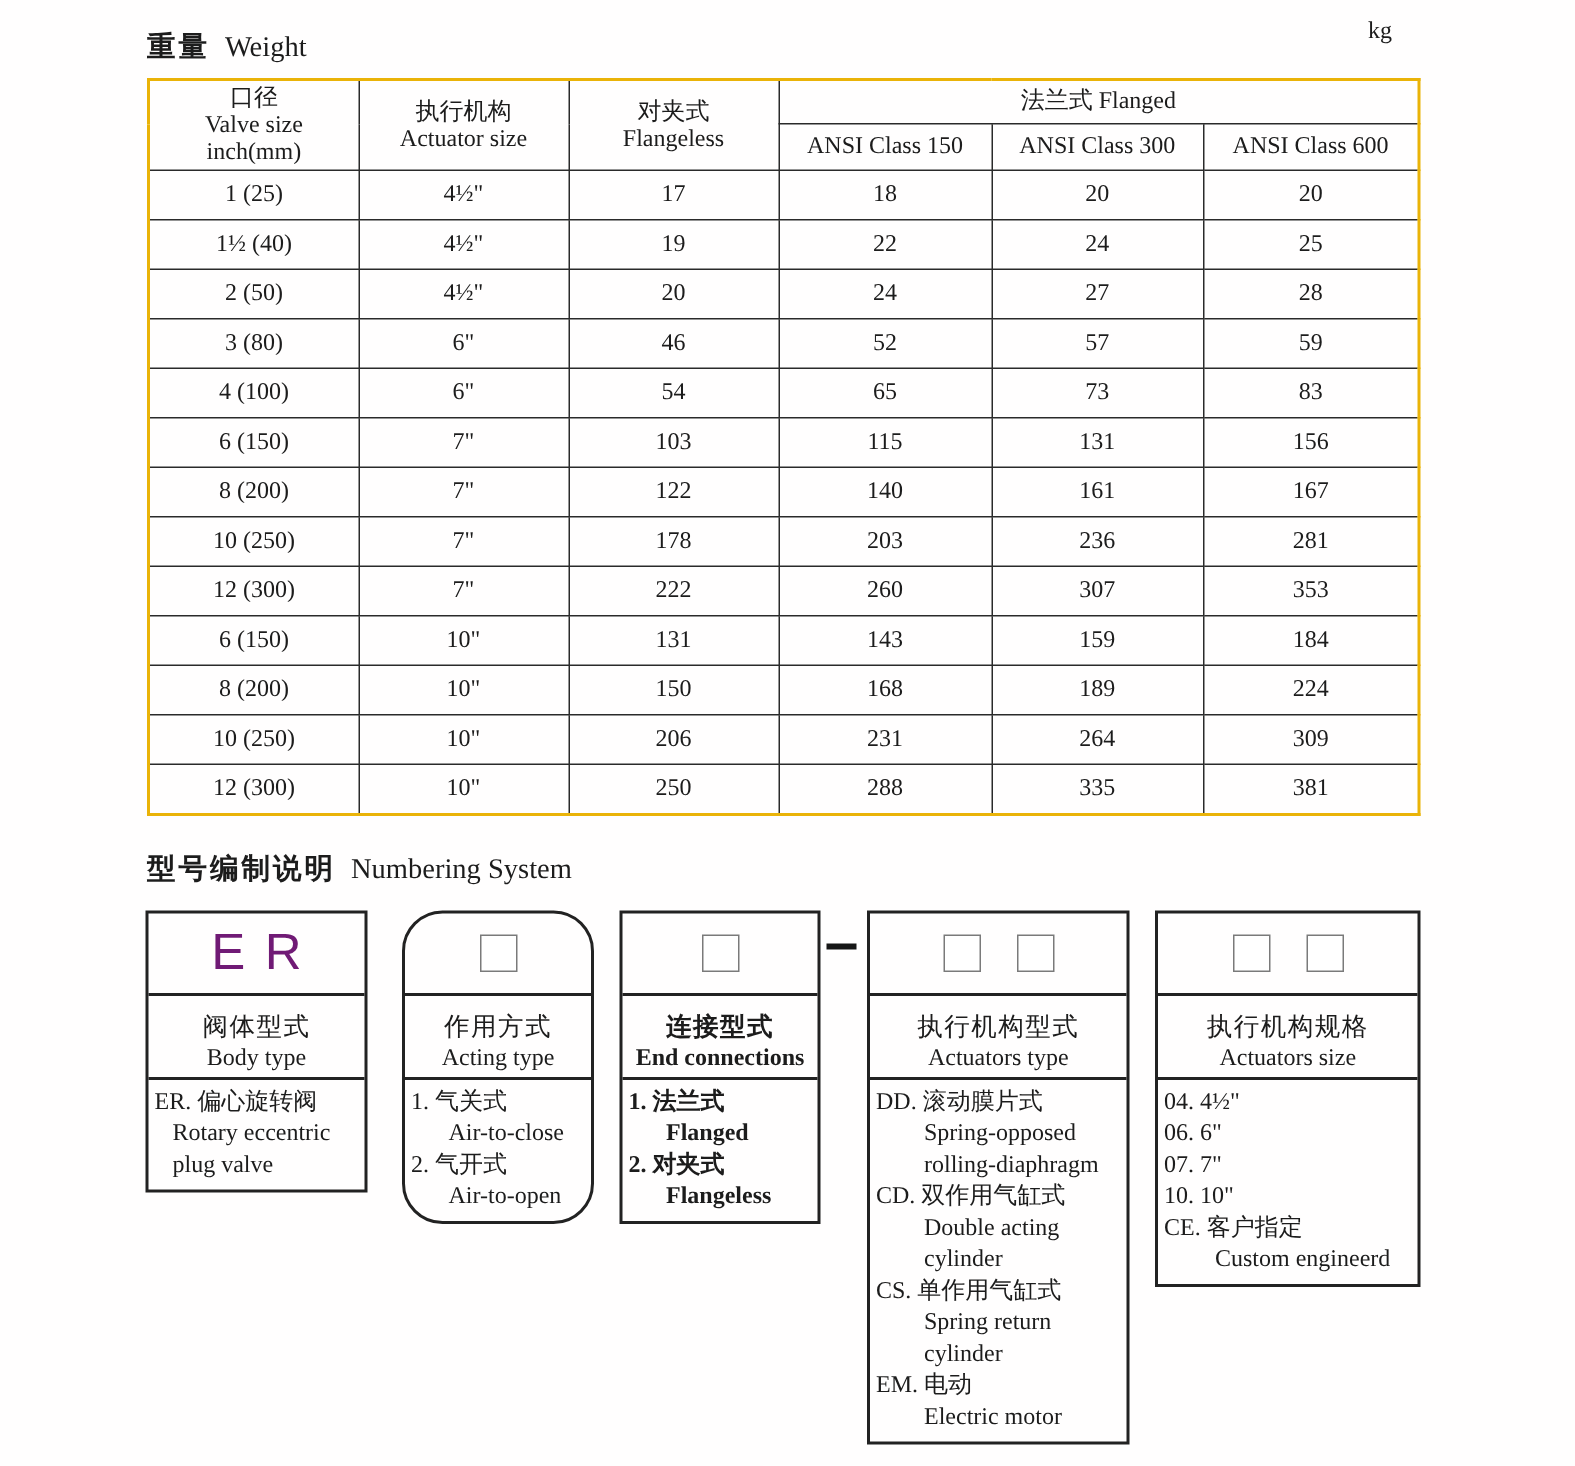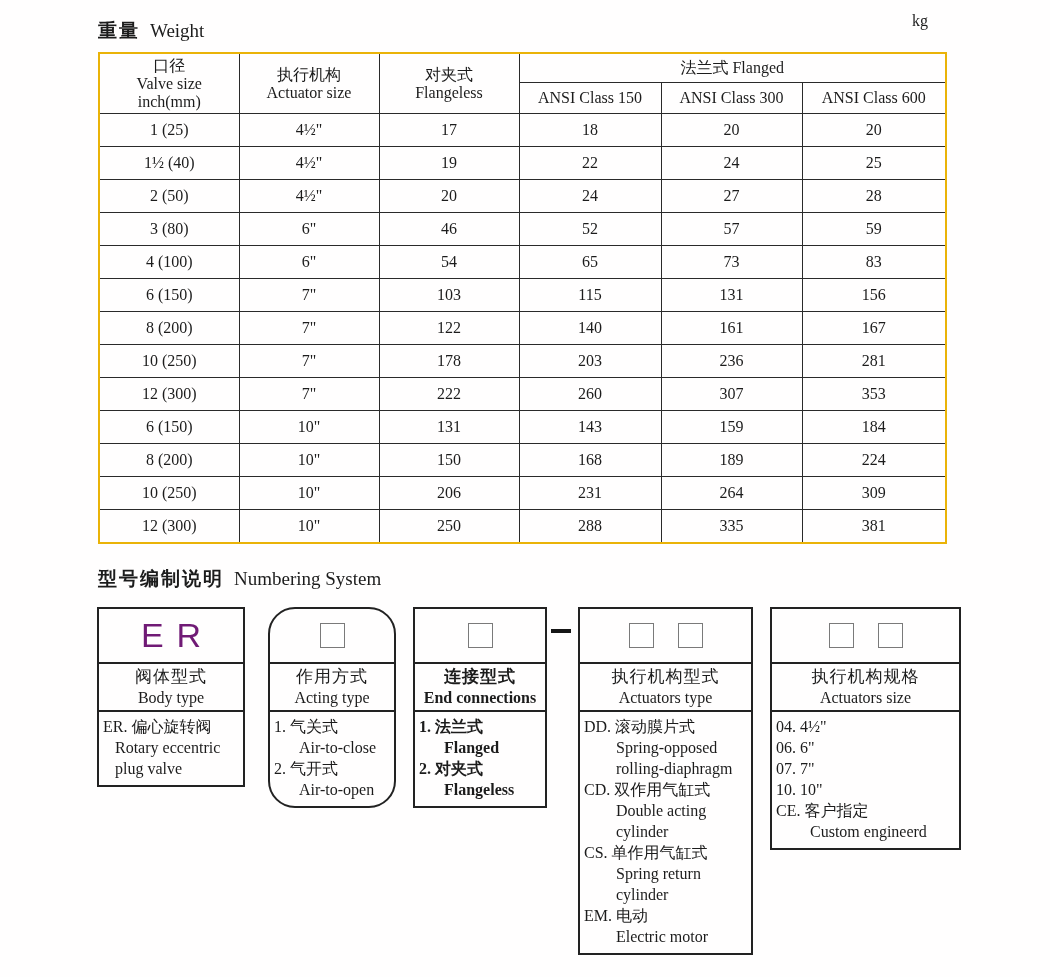--- a/index.html
+++ b/index.html
@@ -30,33 +30,33 @@
   table.wtable tbody td{line-height:32px;}
   
   .nbox{
     position:absolute;top:607px;background:#fffefe;
     border:2px solid #222;box-sizing:border-box;
   }
   .b1{left:97px;width:148px;}
   .b2{left:268px;width:128px;border-radius:27px;}
   .b3{left:413px;width:134px;font-weight:bold;}
   .b4{left:578px;width:175px;}
-  .b5{left:770px;width:191px;}
+  .b5{left:770px;width:177px;}
   .code-area{
     height:53px;border-bottom:2px solid #222;
     display:flex;align-items:center;justify-content:center;gap:24px;
   }
   .ercode{
     font-family:"Liberation Sans","DejaVu Sans",sans-serif;
     font-size:34px;letter-spacing:13px;text-indent:13px;color:#701a75;
   }
   .sq{width:23px;height:23px;border:1.5px solid #7a7a7a;background:#fff;}
   .label-area{
     height:44px;border-bottom:2px solid #222;text-align:center;
-    padding-top:2px;box-sizing:content-box;
+    padding-top:10px;box-sizing:content-box;
   }
   .label-area .lzh{font-size:17px;line-height:22px;letter-spacing:1px;}
   .label-area .len{font-size:16px;line-height:20px;}
   .lines{padding:4px 3px 6px 4px;font-size:16px;}
   .lines .bline{line-height:21px;white-space:nowrap;}
   .b1 .lines .ind{padding-left:12px;}
   .b2 .lines .ind,.b3 .lines .ind{padding-left:25px;}
   .b4 .lines .ind{padding-left:32px;}
   .b5 .lines .ind{padding-left:34px;}
   .dash{position:absolute;left:551px;top:629px;width:20px;height:4px;background:#161616;}

